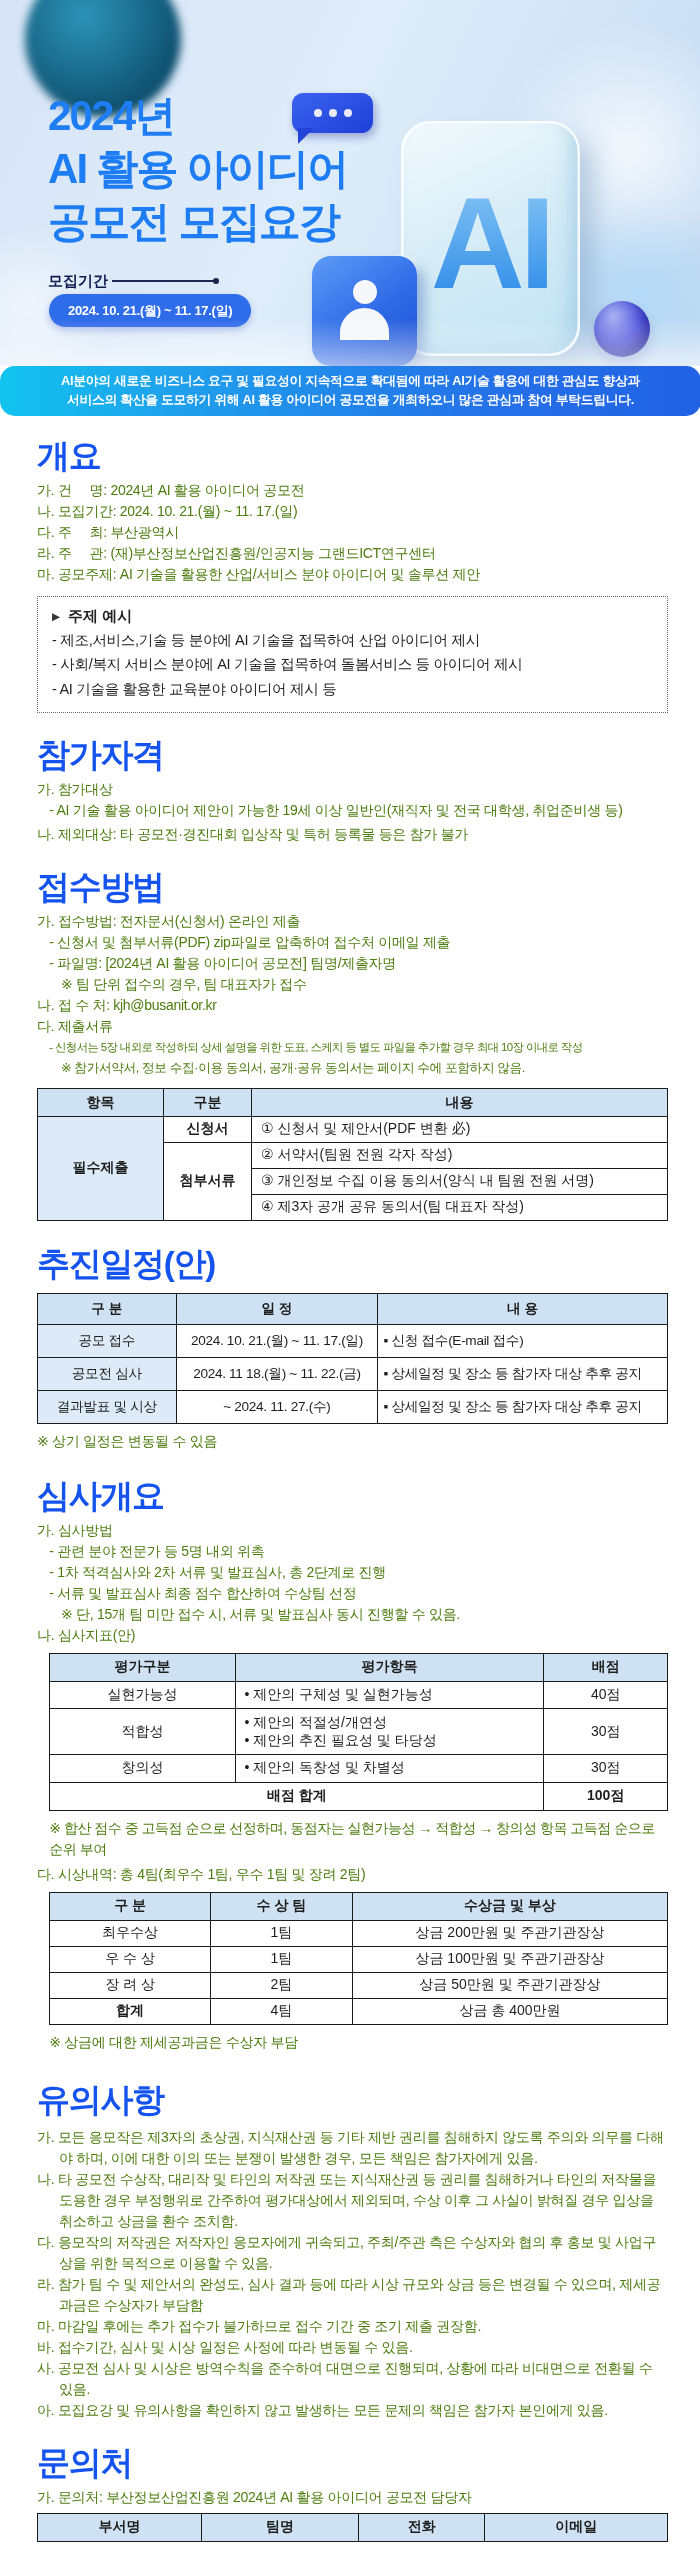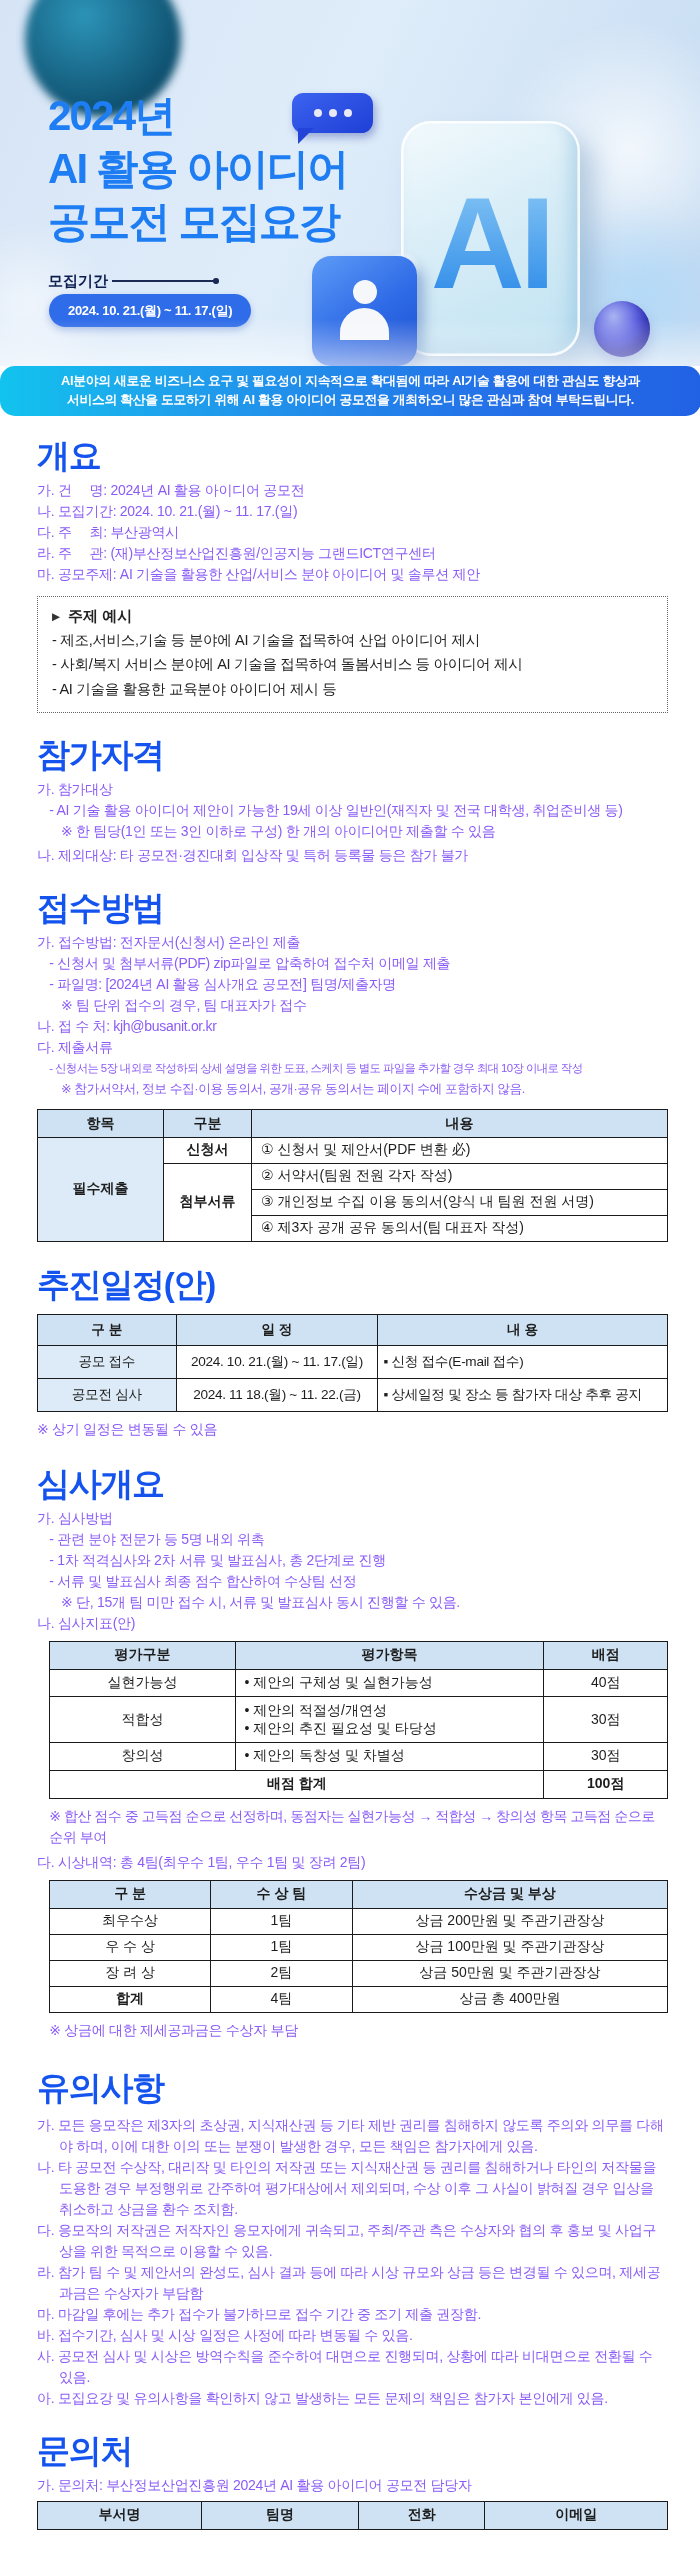--- a/index.html
+++ b/index.html
@@ -64,21 +64,21 @@
 
   
   .banner{width:701px;height:50px;box-sizing:border-box;
           background:linear-gradient(90deg,#12c3ee 0%,#1fa0ec 25%,#2471e8 70%,#2162e4 100%);
           color:#ffffff;display:flex;flex-direction:column;justify-content:center;align-items:center;
           gap:2.6px;font-size:12.8px;font-weight:700;letter-spacing:-0.3px;border-radius:15px;}
 
   
   .content{padding:0 33px 0 37px;}
   .sec-h{color:#1453ee;font-size:33px;line-height:37px;font-weight:800;letter-spacing:-1.3px;}
-  .line{font-size:14px;line-height:21px;color:#8b5cf6;white-space:pre-wrap;letter-spacing:-0.3px;}
+  .line{font-size:14px;line-height:21px;color:#4d7c0f;white-space:pre-wrap;letter-spacing:-0.3px;}
   .lv1{padding-left:12.3px;}
   .lv2{padding-left:24px;}
   .gap4{margin-top:3.5px;}
   .s13{font-size:11.4px;letter-spacing:-0.6px;}
   .s14{font-size:12.7px;letter-spacing:-0.4px;}
   .s12{font-size:14px;letter-spacing:-0.5px;}
   .hang{padding-left:22px;text-indent:-22px;}
 
   .topic-box{border:1.8px dotted #666;margin-top:10.5px;padding:7px 14px 10.5px;}
   .topic-title{font-size:15px;line-height:23px;font-weight:700;color:#222;}
@@ -176,31 +176,30 @@
         <div class="topic-item">- 사회/복지 서비스 분야에 AI 기술을 접목하여 돌봄서비스 등 아이디어 제시</div>
         <div class="topic-item">- AI 기술을 활용한 교육분야 아이디어 제시 등</div>
       </div>
     </div>
 
     <div class="mt-el">
       <div class="sec-h">참가자격</div>
       <div class="after-h">
         <div class="line">가. 참가대상</div>
         <div class="line lv1">- AI 기술 활용 아이디어 제안이 가능한 19세 이상 일반인(재직자 및 전국 대학생, 취업준비생 등)</div>
-        <div class="line lv2">※ 한 팀당(1인 또는 3인 이하로 구성) 한 개의 아이디어만 제출할 수 있음</div>
         <div class="line gap4">나. 제외대상: 타 공모전·경진대회 입상작 및 특허 등록물 등은 참가 불가</div>
       </div>
     </div>
 
     <div class="mt-ap">
       <div class="sec-h">접수방법</div>
       <div class="after-h">
         <div class="line">가. 접수방법: 전자문서(신청서) 온라인 제출</div>
         <div class="line lv1">- 신청서 및 첨부서류(PDF) zip파일로 압축하여 접수처 이메일 제출</div>
-        <div class="line lv1">- 파일명: [2024년 AI 활용 심사개요 공모전] 팀명/제출자명</div>
+        <div class="line lv1">- 파일명: [2024년 AI 활용 아이디어 공모전] 팀명/제출자명</div>
         <div class="line lv2">※ 팀 단위 접수의 경우, 팀 대표자가 접수</div>
         <div class="line">나. 접 수 처: kjh@busanit.or.kr</div>
         <div class="line">다. 제출서류</div>
         <div class="line lv1 s13">- 신청서는 5장 내외로 작성하되 상세 설명을 위한 도표, 스케치 등 별도 파일을 추가할 경우 최대 10장 이내로 작성</div>
         <div class="line lv2 s14">※ 참가서약서, 정보 수집·이용 동의서, 공개·공유 동의서는 페이지 수에 포함하지 않음.</div>
       </div>
       <table class="tbl docs-table">
         <colgroup>
             <col style="width:20%">
             <col style="width:14%">
@@ -246,20 +245,25 @@
           <th>내  용</th>
         </tr>
         <tr>
           <td class="shade">공모 접수</td>
           <td>2024. 10. 21.(월) ~ 11. 17.(일)</td>
           <td class="td-left">▪ 신청 접수(E-mail 접수)</td>
         </tr>
         <tr>
           <td class="shade">공모전 심사</td>
           <td>2024. 11 18.(월) ~ 11. 22.(금)</td>
+          <td class="td-left">▪ 상세일정 및 장소 등 참가자 대상 추후 공지</td>
+        </tr>
+        <tr>
+          <td class="shade">결과발표 및 시상</td>
+          <td>~ 2024. 11. 27.(수)</td>
           <td class="td-left">▪ 상세일정 및 장소 등 참가자 대상 추후 공지</td>
         </tr>
       </tbody>
         </table>
       <div class="line note">※ 상기 일정은 변동될 수 있음</div>
     </div>
 
     <div class="mt-ju">
       <div class="sec-h">심사개요</div>
       <div class="after-h">

